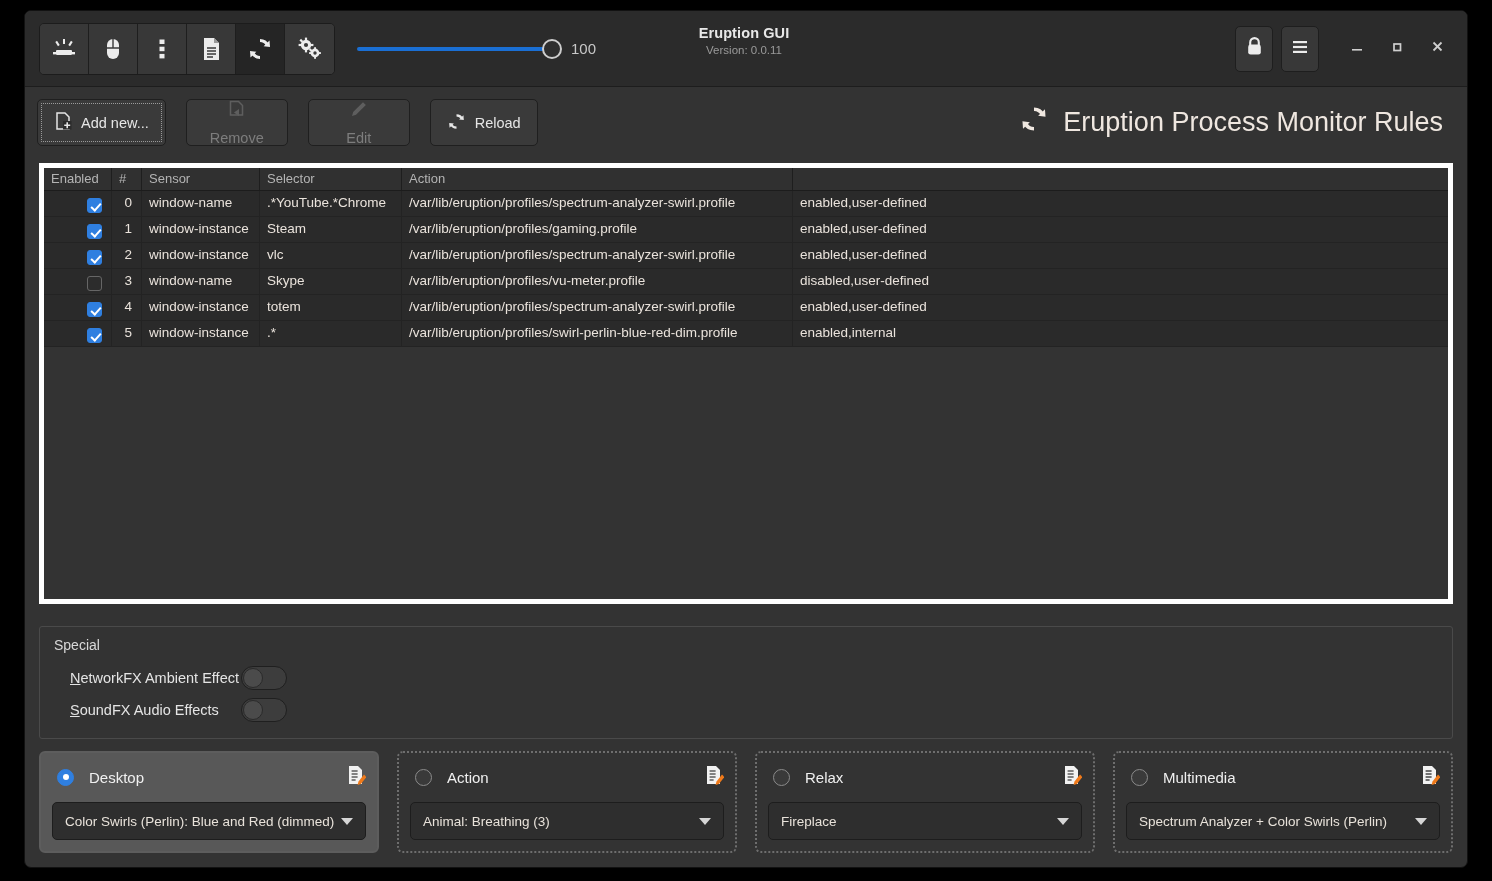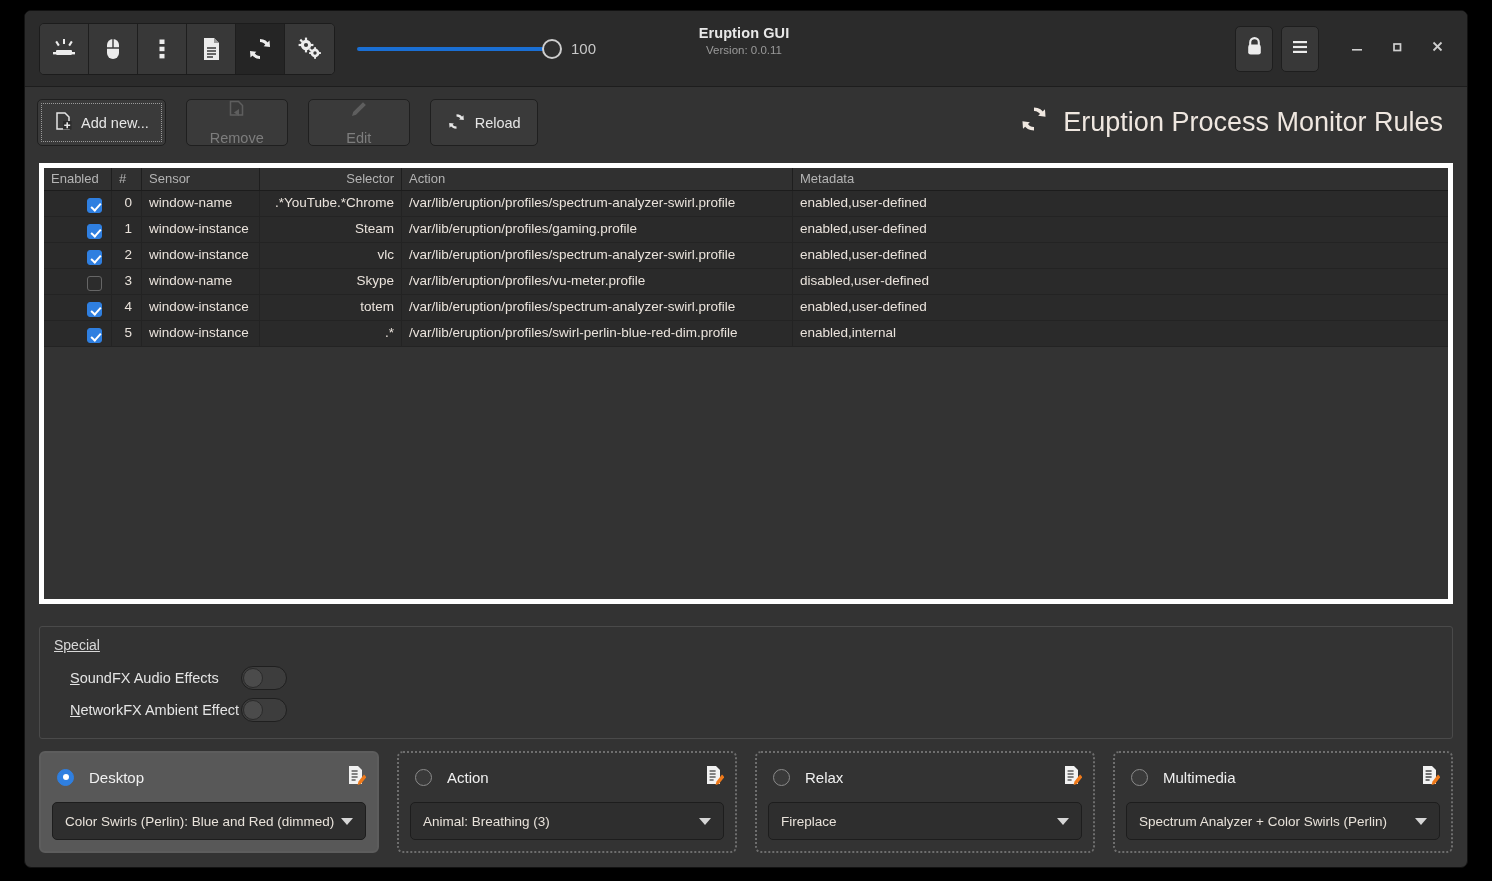--- a/index.html
+++ b/index.html
@@ -169,21 +169,21 @@
   }
   .td {
     font-size: 13.5px; color: #eae3dc;
     padding: 4px 7px 0 7px;
     border-right: 1px solid #232323;
     white-space: nowrap; overflow: hidden;
   }
   .c-enabled { width: 68px; }
   .c-num     { width: 30px; }
   .c-sensor  { width: 118px; }
-  .c-selector{ width: 142px; text-align: right; }
+  .c-selector{ width: 142px; }
   .c-action  { width: 391px; }
   .c-meta    { flex: 1 1 auto; border-right: none; }
   .c-enabled.td { display: flex; align-items: center; justify-content: flex-end; padding-right: 9px; }
   .c-num.td { text-align: right; padding-right: 9px; }
 
   .cbox {
     width: 15px; height: 15px;
     border-radius: 3px;
     background: #2c2c2c;
     border: 1px solid #666;
@@ -202,21 +202,21 @@
   .table-blank { flex: 1 1 auto; background: #333333; }
 
   
   .special {
     margin: 14px 14px 0 14px;
     border: 1px solid #4a4a4a;
     border-radius: 3px;
     padding: 10px 14px 12px 14px;
     flex: none;
   }
-  .special-title { color: #d8d8d8; font-size: 14px; margin-bottom: 9px; text-decoration: underline; }
+  .special-title { color: #d8d8d8; font-size: 14px; margin-bottom: 9px; }
   .sp-row { display: flex; align-items: center; height: 32px; }
   .sp-label {
     color: #e4e4e4; font-size: 14.5px;
     width: 187px; padding-left: 16px;
   }
   .sp-label u { text-decoration: underline; }
   .toggle {
     width: 46px; height: 24px;
     border-radius: 12px;
     background: #3d3d3d;
@@ -498,21 +498,20 @@
     </div>
   </div>
 
   <div class="table">
     <div class="thead">
       <div class="th c-enabled">Enabled</div>
       <div class="th c-num">#</div>
       <div class="th c-sensor">Sensor</div>
       <div class="th c-selector">Selector</div>
       <div class="th c-action">Action</div>
-      <div class="th c-meta">Metadata</div>
     </div>
 
     <div class="trow">
       <div class="td c-enabled">
           <div class="cbox on"></div>
         </div>
       <div class="td c-num">0</div>
       <div class="td c-sensor">window-name</div>
       <div class="td c-selector">.*YouTube.*Chrome</div>
       <div class="td c-action">/var/lib/eruption/profiles/spectrum-analyzer-swirl.profile</div>
@@ -569,28 +568,28 @@
       <div class="td c-meta">enabled,internal</div>
     </div>
 
     <div class="table-blank"></div>
   </div>
 
   <div class="special">
     <div class="special-title">Special</div>
 
     <div class="sp-row">
-      <div class="sp-label"><u>S</u><span>oundFX Audio Effects</span></div>
+      <div class="sp-label"><u>N</u><span>etworkFX Ambient Effect</span></div>
       <div class="toggle">
           <div class="knob"></div>
         </div>
     </div>
 
     <div class="sp-row">
-      <div class="sp-label"><u>N</u><span>etworkFX Ambient Effect</span></div>
+      <div class="sp-label"><u>S</u><span>oundFX Audio Effects</span></div>
       <div class="toggle">
           <div class="knob"></div>
         </div>
     </div>
   </div>
 
   <div class="slots">
 
     <div class="slot selected">
       <div class="slot-head">

